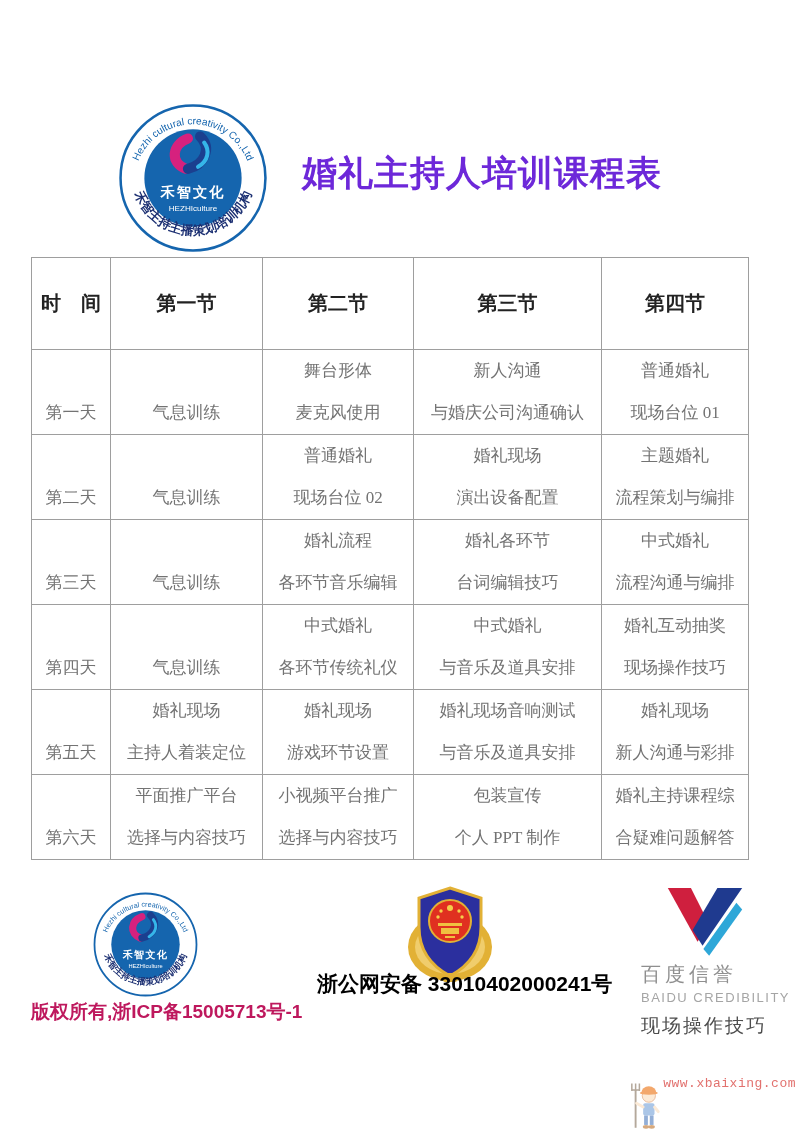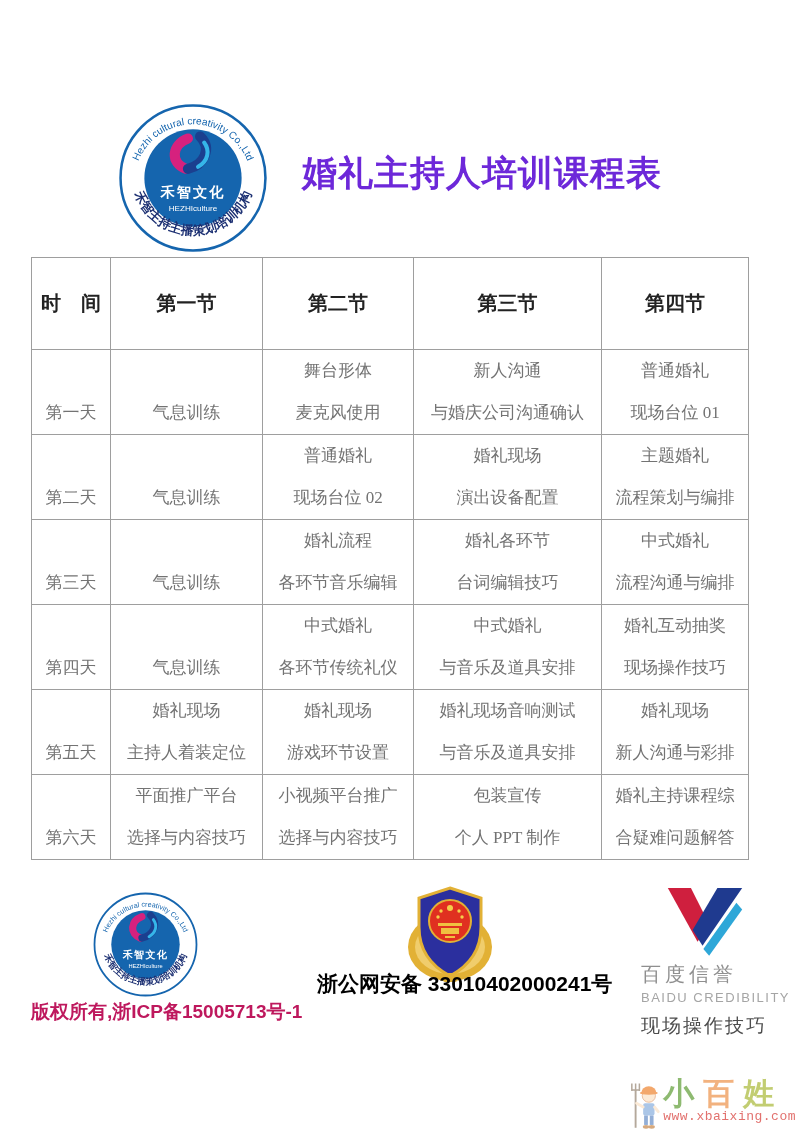--- a/index.html
+++ b/index.html
@@ -311,18 +311,17 @@
       <ellipse cx="21" cy="13.2" rx="9.5" ry="1.8" fill="#ef8b3c"></ellipse>
       <rect x="15" y="24" width="12" height="13" rx="2" fill="#8fb3e0"></rect>
       <line x1="15" y1="28" x2="8" y2="24" stroke="#fbe3c9" stroke-width="3" stroke-linecap="round"></line>
       <line x1="27" y1="28" x2="31" y2="33" stroke="#fbe3c9" stroke-width="3" stroke-linecap="round"></line>
       <rect x="16" y="37" width="4" height="10" fill="#6f94c9"></rect>
       <rect x="22" y="37" width="4" height="10" fill="#6f94c9"></rect>
       <ellipse cx="18" cy="49" rx="3.4" ry="2" fill="#c98d54"></ellipse>
       <ellipse cx="24" cy="49" rx="3.4" ry="2" fill="#c98d54"></ellipse>
     </svg>
     <div class="wm-textcol">
-      <div class="wm-chars"><span class="wm-char-0">小</span><span class="wm-char-1">百</span><span class="wm-char-2">姓</span></div>
       <div class="wm-url">www.xbaixing.com</div>
     </div>
   </div>
 
 </div>
 
 </body></html>

